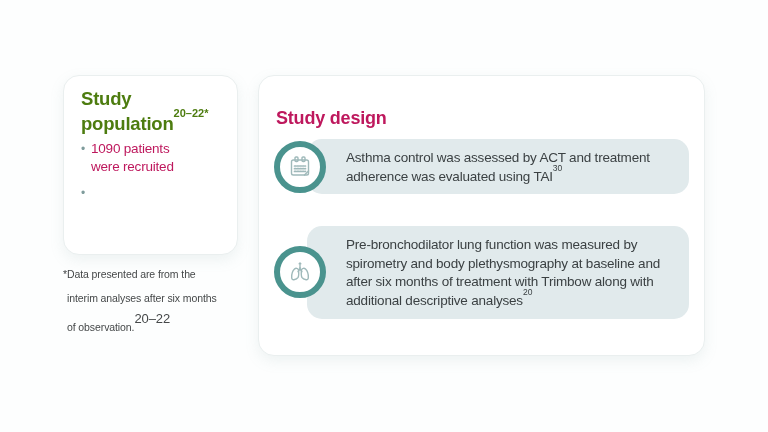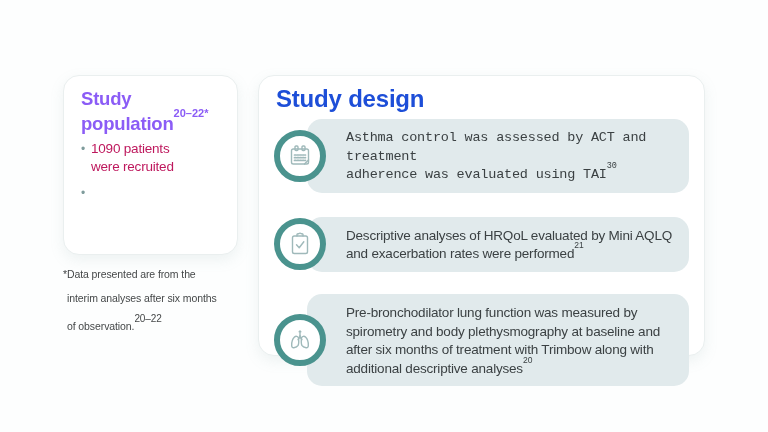--- a/index.html
+++ b/index.html
@@ -11,47 +11,47 @@
   }
   .card{
     position:absolute;background:#ffffff;
     border:1px solid #eaefef;border-radius:16px;
     box-shadow:0 5px 14px rgba(130,160,160,0.13);
     box-sizing:border-box;
   }
   
   .pop-card{left:63px;top:75px;width:175px;height:180px;padding:12px 8px 0 17px;}
   .card-title{
-    color:#8b5cf6;font-size:18.5px;font-weight:700;line-height:21px;
+    color:#4d7c0f;font-size:18.5px;font-weight:700;line-height:21px;
     letter-spacing:-0.2px;white-space:pre-line;
   }
   .title-sup{font-size:11px;font-weight:700;position:relative;top:-6px;letter-spacing:0;}
   .bullets{margin-top:6px;}
   .bullet{display:flex;margin-bottom:8px;}
   .dot{flex:none;width:10px;color:#7f9c9c;font-size:12px;line-height:18px;}
   .bullet-text{
     color:#be185d;font-size:13.5px;line-height:18px;letter-spacing:-0.2px;
     white-space:pre-line;
   }
   
   .footnote{
     position:absolute;left:63px;top:262px;width:185px;
     color:#454849;font-size:10.5px;line-height:24px;letter-spacing:-0.1px;
     white-space:pre-line;padding-left:4px;text-indent:-4px;
   }
-  .foot-sup{font-size:10px;position:relative;top:-3px;}
+  .foot-sup{font-size:13px;position:relative;top:-3px;}
   
   .design-card{left:258px;top:75px;width:447px;height:281px;padding:12px 15px 0 15px;}
   .design-title{
-    color:#1d4ed8;font-size:24px;font-weight:700;line-height:21px;
-    letter-spacing:-0.2px;margin-left:2px;
+    color:#be185d;font-size:18px;font-weight:700;line-height:21px;
+    letter-spacing:-0.2px;margin-left:2px;margin-top:20px;
   }
   .design-items{margin-top:10px;}
   .design-row{position:relative;}
-  .row-gap1{margin-bottom:24px;font-family:Liberation Mono, monospace;}
+  .row-gap1{margin-bottom:32px;}
   .row-gap2{margin-bottom:22px;}
   .pill{
     margin-left:33px;background:#e1eaec;border-radius:15px;
     padding:9px 12px 9px 39px;box-sizing:border-box;
   }
   .pill-text{
     color:#3b4143;font-size:13.5px;line-height:17.5px;letter-spacing:-0.2px;
     white-space:pre-line;
   }
   .pill-sup{font-size:8.5px;position:relative;top:-4px;color:#3b4143;}
@@ -103,33 +103,20 @@
           <rect x="8" y="3" width="3" height="4.5" rx="1"></rect>
           <rect x="15" y="3" width="3" height="4.5" rx="1"></rect>
           <path d="M7.5,12 H18.5" stroke-dasharray="1.4 1.3" stroke-width="1.7"></path>
           <path d="M7.5,14.7 H18.5" stroke-dasharray="1.4 1.3" stroke-width="1.7"></path>
           <path d="M7.5,17.4 H18.5" stroke-dasharray="1.4 1.3" stroke-width="1.7"></path>
           <path d="M17.5,21 L21.5,17"></path>
         </svg>
       </div>
     </div>
 
-    <div class="design-row row-gap2">
-      <div class="pill">
-        <span class="pill-text">Descriptive analyses of HRQoL evaluated by Mini AQLQ
-and exacerbation rates were performed</span><sup class="pill-sup">21</sup>
-      </div>
-      <div class="icon-circle">
-        <svg width="26" height="26" viewBox="0 0 26 26">
-          <rect x="5.5" y="5" width="15" height="17.5" rx="1.8"></rect>
-          <path d="M10,5 V3.6 q0,-0.9 0.9,-0.9 h1 a1.3,1.3 0 0 1 2.2,0 h1 q0.9,0 0.9,0.9 V5"></path>
-          <path d="M9.5,13.8 l2.7,3 l4.6,-6"></path>
-        </svg>
-      </div>
-    </div>
 
     <div class="design-row">
       <div class="pill">
         <span class="pill-text">Pre-bronchodilator lung function was measured by
 spirometry and body plethysmography at baseline and
 after six months of treatment with Trimbow along with
 additional descriptive analyses</span><sup class="pill-sup">20</sup>
       </div>
       <div class="icon-circle">
         <svg width="26" height="26" viewBox="0 0 26 26">

